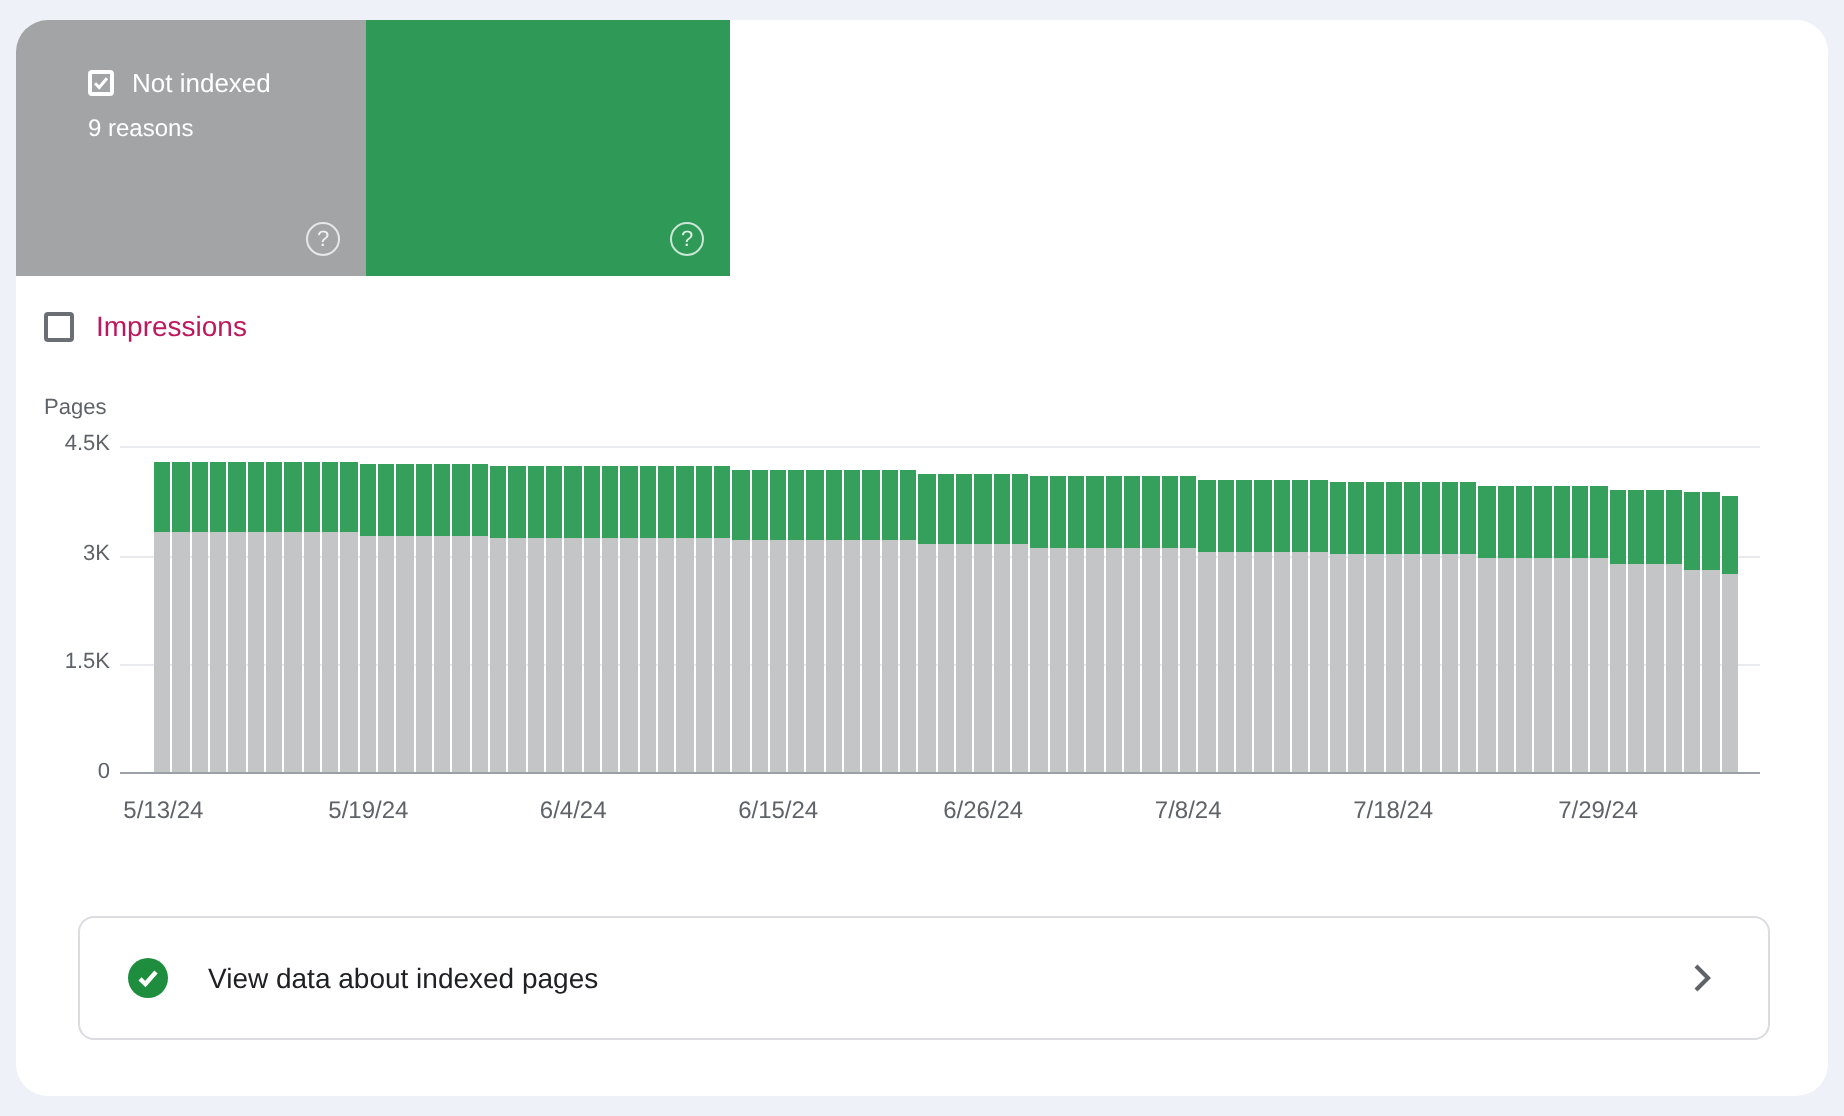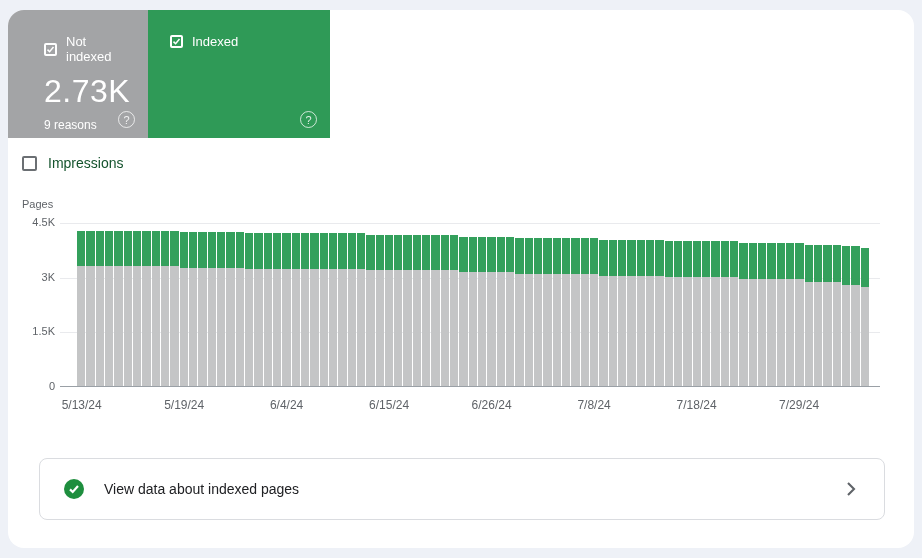--- a/index.html
+++ b/index.html
@@ -14,38 +14,38 @@
     font-family:"Liberation Sans","DejaVu Sans",sans-serif;
     position:relative; overflow:hidden;
   }
   .panel{
     position:absolute; left:8px; top:10px; width:906px; height:538px;
     background:var(--panel-bg); border-radius:16px;
   }
   
   .cards{position:absolute; left:0; top:0; display:flex;}
   .card{position:relative; height:128px; padding:24px 16px 0 18px; color:#fff; cursor:pointer;}
-  .card-gray{width:140px; background:var(--card-gray); border-top-left-radius:16px;padding-left:36px;}
+  .card-gray{width:175px; background:var(--card-gray); border-top-left-radius:16px;padding-left:36px;}
   .card-green{width:182px; background:var(--card-green); padding-left:22px;}
   .card-top{display:flex; align-items:center; gap:9px; font-size:13px;}
   .cbox{
     width:13px; height:13px; border:2px solid #fff; border-radius:2px; flex:0 0 auto;
     display:inline-flex; align-items:center; justify-content:center;
   }
   .card-value{font-size:32px; font-weight:400; margin-top:9px; letter-spacing:.5px;}
   .card-sub{font-size:12px; margin-top:8px;}
   .help{
     position:absolute; right:13px; bottom:10px; width:17px; height:17px; border-radius:50%;
     border:1px solid rgba(255,255,255,.75); color:rgba(255,255,255,.85);
     font-size:11px; display:flex; align-items:center; justify-content:center; cursor:pointer;
   }
   
   .impressions{
     position:absolute; left:14px; top:145px; display:flex; align-items:center; gap:11px;
-    font-size:14px; color:#14532d; cursor:pointer;
+    font-size:14px; color:#be185d; cursor:pointer;
   }
   .cbox-empty{width:15px; height:15px; border:2px solid #6b6f73; border-radius:2px; background:#fff;}
   
   .chart{position:absolute; left:0; top:188px; width:906px; height:235px;}
   .pages-label{position:absolute; left:14px; top:0; font-size:11px; color:var(--text-gray);}
   .plot{position:absolute; left:52px; top:25px; width:820px; height:164px;}
   .gridline{position:absolute; left:0; width:100%; height:1px; background:var(--grid);}
   .baseline{position:absolute; left:0; bottom:0; width:100%; height:1px; background:var(--axis);}
   .bars{
     position:absolute; left:17px; bottom:1px; width:792px; height:163px;
@@ -77,33 +77,24 @@
   <div class="cards">
     <div class="card card-gray">
       <div class="card-top">
         <span class="cbox">
           <svg width="11" height="11" viewBox="0 0 12 12">
               <path d="M2 6.2 L4.8 9 L10 2.8" stroke="#fff" stroke-width="2" fill="none"></path>
             </svg>
         </span>
         <span>Not indexed</span>
       </div>
-      <div class="card-value">2.73K</div>
       <div class="card-sub">9 reasons</div>
       <span class="help">?</span>
     </div>
     <div class="card card-green">
-      <div class="card-top">
-        <span class="cbox">
-          <svg width="11" height="11" viewBox="0 0 12 12">
-              <path d="M2 6.2 L4.8 9 L10 2.8" stroke="#fff" stroke-width="2" fill="none"></path>
-            </svg>
-        </span>
-        <span>Indexed</span>
-      </div>
       <span class="help">?</span>
     </div>
   </div>
 
   <label class="impressions">
     <span class="cbox-empty"></span>
     <span>Impressions</span>
   </label>
 
   <div class="chart">

